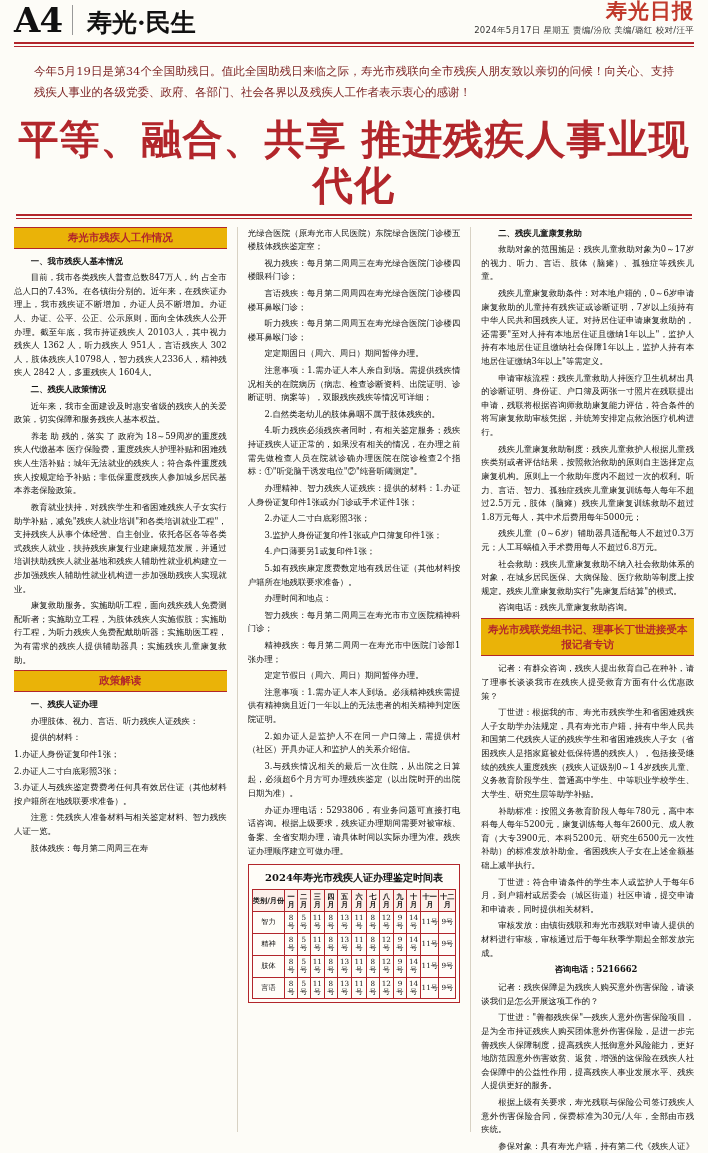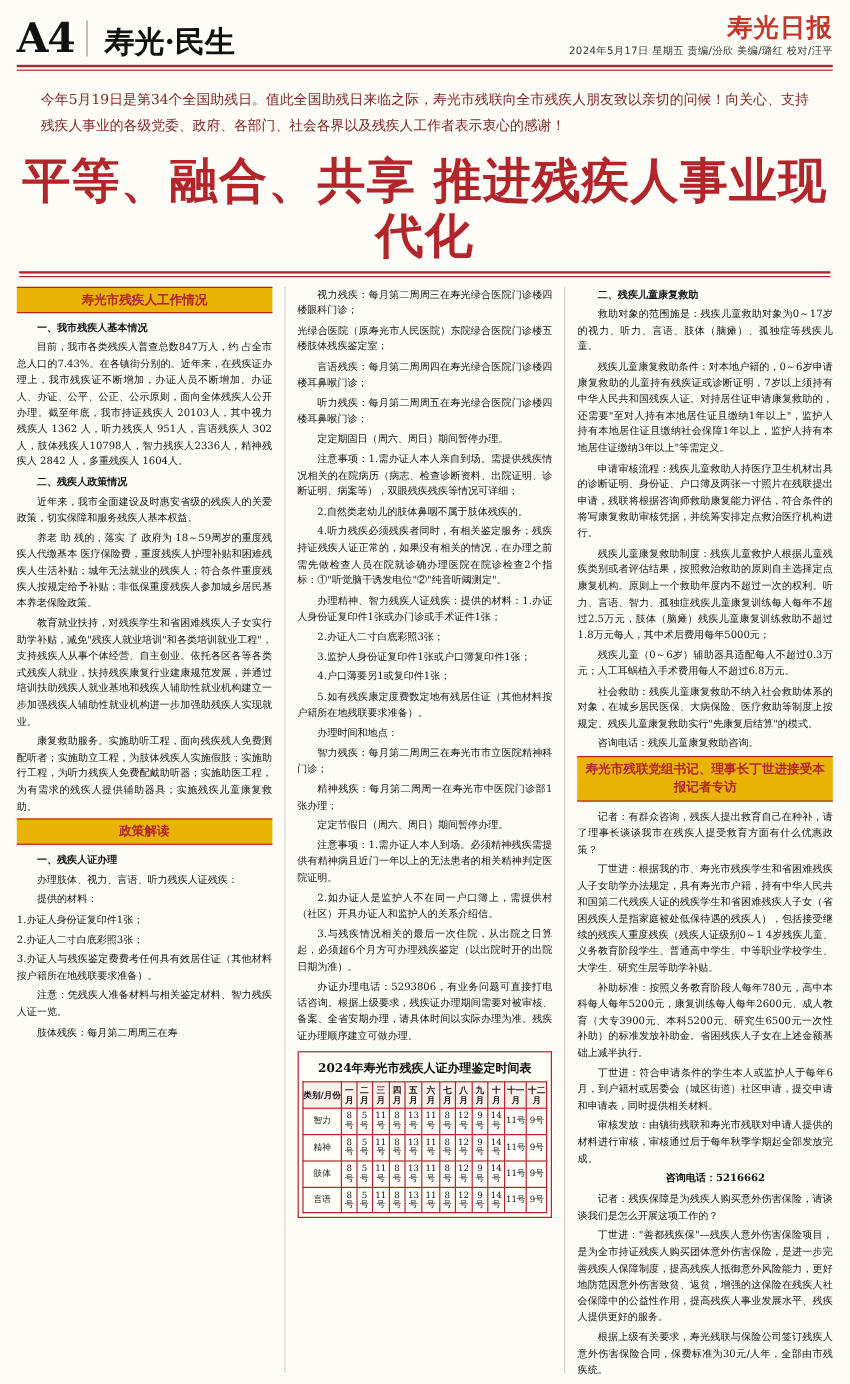--- a/index.html
+++ b/index.html
@@ -3,21 +3,21 @@
 <meta charset="utf-8">
 <style>
   html,body{margin:0;padding:0;}
   body{
     width:708px;height:1153px;
     background:#fdfcf7;
     font-family:"DejaVu Sans","Liberation Sans",sans-serif;
     color:#111;
     overflow:hidden;
   }
-  .page{position:relative;width:708px;height:1153px;box-sizing:border-box;padding:12px 14px 6px 14px;}
+  .page{position:relative;width:708px;height:1153px;box-sizing:border-box;padding:0 14px 6px 14px;}
 
   
   .masthead{display:flex;align-items:flex-end;gap:8px;border-bottom:2px solid #b2262b;padding-bottom:5px;}
   .mh-page{font-family:"DejaVu Serif","Liberation Serif",serif;font-size:34px;font-weight:700;line-height:1;color:#111;letter-spacing:-1px;}
   .mh-sep{width:1px;height:30px;background:#999;margin:0 6px 2px 2px;}
   .mh-section{font-family:"DejaVu Serif","Liberation Serif",serif;font-size:25px;font-weight:700;line-height:1;margin-bottom:2px;}
   .mh-right{margin-left:auto;text-align:right;}
   .mh-logo{font-family:"DejaVu Serif","Liberation Serif",serif;font-size:21px;font-weight:700;color:#c0392b;letter-spacing:1px;line-height:1;}
   .mh-meta{font-size:8.5px;color:#333;margin-top:4px;letter-spacing:.3px;}
   .mh-line2{height:1px;background:#b2262b;margin-top:2px;}
@@ -103,22 +103,22 @@
       <p class="t">办理肢体、视力、言语、听力残疾人证残疾：</p>
       <p class="t">提供的材料：</p>
       <p class="t noind">1.办证人身份证复印件1张；</p>
       <p class="t noind">2.办证人二寸白底彩照3张；</p>
       <p class="t noind">3.办证人与残疾鉴定费费考任何具有效居住证（其他材料按户籍所在地残联要求准备）。</p>
       <p class="t">注意：凭残疾人准备材料与相关鉴定材料、智力残疾人证一览。</p>
       <p class="t">肢体残疾：每月第二周周三在寿</p>
     </div>
 
     <div class="col">
+      <p class="t noind">光绿合医院（原寿光市人民医院）东院绿合医院门诊楼五楼肢体残疾鉴定室；</p>
       <p class="t">视力残疾：每月第二周周三在寿光绿合医院门诊楼四楼眼科门诊；</p>
-      <p class="t noind">光绿合医院（原寿光市人民医院）东院绿合医院门诊楼五楼肢体残疾鉴定室；</p>
       <p class="t">言语残疾：每月第二周周四在寿光绿合医院门诊楼四楼耳鼻喉门诊；</p>
       <p class="t">听力残疾：每月第二周周五在寿光绿合医院门诊楼四楼耳鼻喉门诊；</p>
       <p class="t">定定期固日（周六、周日）期间暂停办理。</p>
       <p class="t">注意事项：1.需办证人本人亲自到场。需提供残疾情况相关的在院病历（病志、检查诊断资料、出院证明、诊断证明、病案等），双眼残疾残疾等情况可详细；</p>
       <p class="t">2.自然类老幼儿的肢体鼻咽不属于肢体残疾的。</p>
       <p class="t">4.听力残疾必须残疾者同时，有相关鉴定服务；残疾持证残疾人证正常的，如果没有相关的情况，在办理之前需先做检查人员在院就诊确办理医院在院诊检查2个指标：①"听觉脑干诱发电位"②"纯音听阈测定"。</p>
       <p class="t">办理精神、智力残疾人证残疾：提供的材料：1.办证人身份证复印件1张或办门诊或手术证件1张；</p>
       <p class="t">2.办证人二寸白底彩照3张；</p>
       <p class="t">3.监护人身份证复印件1张或户口簿复印件1张；</p>
       <p class="t">4.户口薄要另1或复印件1张；</p>

